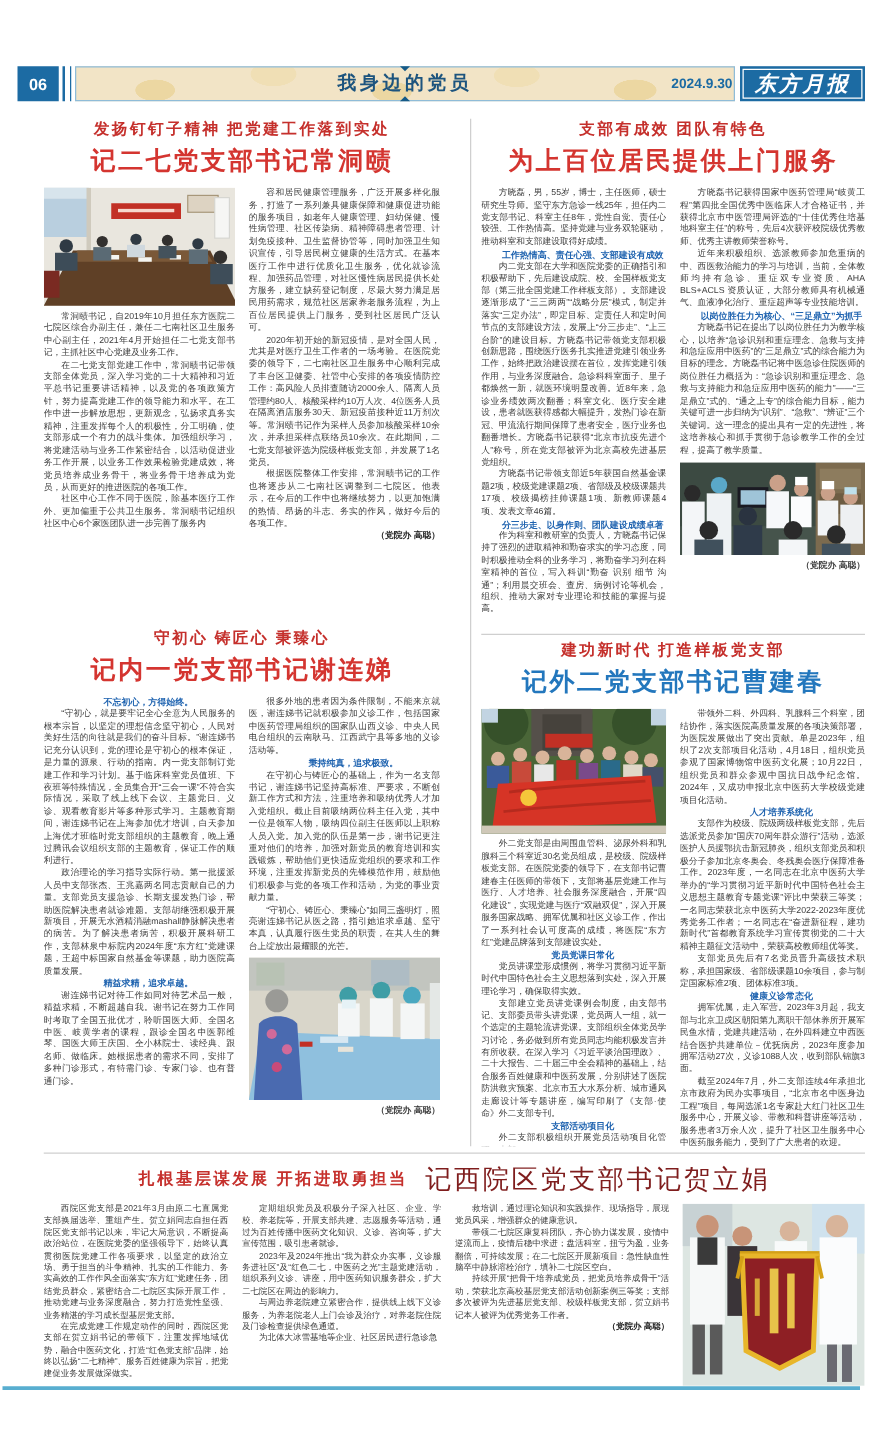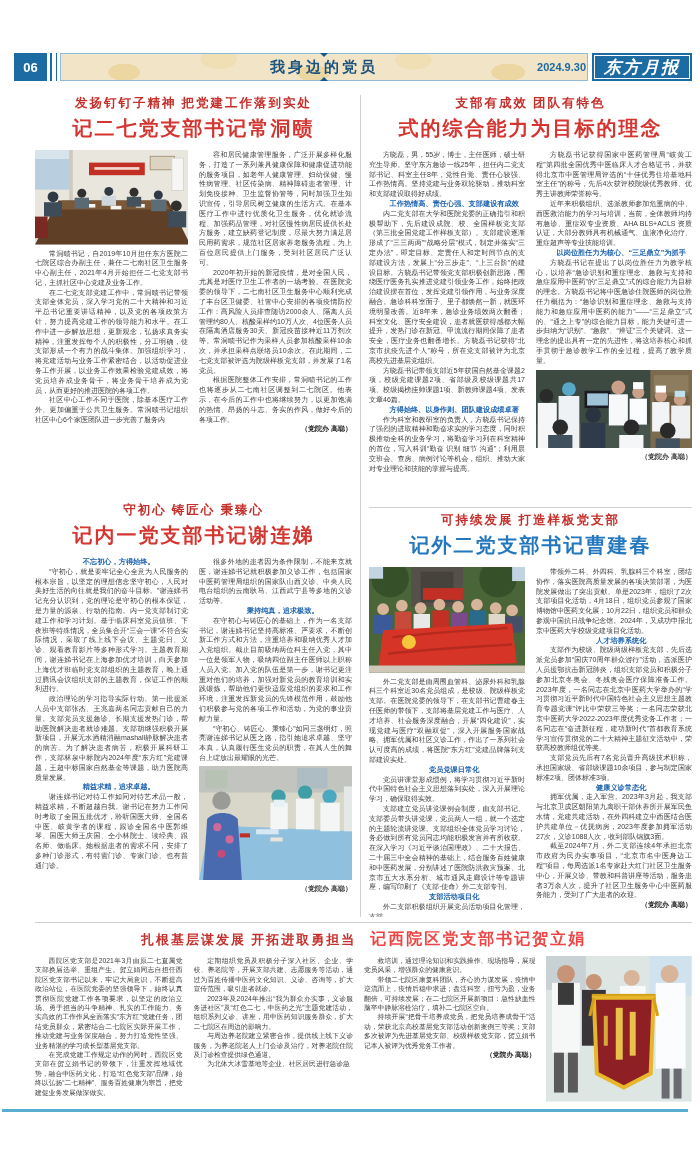--- a/index.html
+++ b/index.html
@@ -28,41 +28,41 @@
     color:#1d547e;letter-spacing:3px;white-space:nowrap}
   .banner-date{position:absolute;right:1px;top:50%;transform:translateY(-50%);
     color:#1c6ba3;font-weight:bold;font-size:11px}
   .masthead{width:100px;margin-left:4px;background:#1c6ba3;box-shadow:inset 0 0 0 2px #1c6ba3, inset 0 0 0 3px #fff;
     color:#fff;display:flex;align-items:center;justify-content:center;
     font-family:"Liberation Serif","DejaVu Serif",serif;font-style:italic;font-weight:bold;
     font-size:17px;letter-spacing:2px;white-space:nowrap}
   
   .content{position:absolute;left:35px;top:95px;width:657px}
   .row{display:flex;align-items:stretch}
-  .half-l{width:317px;padding-right:8px;border-right:1px solid #cfcfcf}
+  .half-l{width:317px;padding-right:24px;border-right:1px solid #cfcfcf}
   .half-r{flex:1;padding-left:8px;min-width:0}
   .kicker{text-align:center;font-family:"Liberation Serif","DejaVu Serif",serif;font-weight:bold;
     font-size:12.5px;color:#c5302c;letter-spacing:2px;white-space:nowrap}
   .headline{text-align:center;font-weight:bold;font-size:20px;letter-spacing:2px;margin:3px 0 8px;white-space:nowrap}
   .red{color:#d43530}.blue{color:#2377bd}
   .cols{display:flex;gap:11px}
   .cols-top{height:352px}
   .cols-mid{height:350px}
   .col{flex:1;min-width:0;font-size:7px;line-height:9.8px;text-align:justify;overflow:hidden}
   .col p{margin:0;text-indent:2em}
   .subhead{color:#2064b0;font-weight:bold;text-align:center;margin:2px 0;font-size:7.2px;text-indent:0}
   .byline{text-align:right;font-weight:bold;color:#222;margin-top:4px;text-indent:0}
   .photo{width:100%;margin:0 0 4px;line-height:0}
   .photo svg{display:block;width:100%}
   .caption{text-align:right;font-weight:bold;font-size:7px;margin-top:3px;text-indent:0}
   .sep{border-top:1px solid #cfcfcf;margin:5px 0 4px}
   
   .a5head{display:flex;justify-content:center;align-items:center;gap:14px;margin:6px 0 6px}
   .a5head .kicker{font-size:13px}
-  .a5title{font-weight:bold;font-size:16px;letter-spacing:2px;color:#ef4444;white-space:nowrap}
+  .a5title{font-weight:normal;font-size:21px;letter-spacing:2px;color:#7f1d1d;white-space:nowrap}
   .a5body{display:flex;gap:11px;height:150px}
   .a5c{font-size:6.8px;line-height:9.4px;text-align:justify;overflow:hidden}
   .a5c p{margin:0;text-indent:2em}
   .a5c1{width:148px}.a5c2{width:160px}.a5c3{width:172px}
   .a5photo{width:146px;line-height:0}
   .a5photo svg{display:block;width:100%}
   .bottomrule{position:absolute;left:2px;top:1109px;width:686px;height:3px;background:#58aed0}
 </style>
 </head>
 <body>
@@ -174,28 +174,28 @@
             <p class="caption">（党院办 高聪）</p>
           </div>
         </div>
       </div>
     </div>
 
     <div class="half-r">
 
       <div>
         <div class="kicker">支部有成效 团队有特色</div>
-        <div class="headline red">式的综合能力为目标的理念</div>
+        <div class="headline red">为上百位居民提供上门服务</div>
         <div class="cols cols-top">
           <div class="col">
             <p>方晓磊，男，55岁，博士，主任医师，硕士研究生导师。坚守东方急诊一线25年，担任内二党支部书记、科室主任8年，党性自觉、责任心较强、工作热情高。坚持党建与业务双轮驱动，推动科室和支部建设取得好成绩。</p>
             <p class="subhead">工作热情高、责任心强、支部建设有成效</p>
             <p>内二党支部在大学和医院党委的正确指引和积极帮助下，先后建设成院、校、全国样板党支部（第三批全国党建工作样板支部）。支部建设逐渐形成了“三三两两”“战略分层”模式，制定并落实“三定办法”，即定目标、定责任人和定时间节点的支部建设方法，发展上“分三步走”、“上三台阶”的建设目标。方晓磊书记带领党支部积极创新思路，围绕医疗医务扎实推进党建引领业务工作，始终把政治建设摆在首位，发挥党建引领作用，与业务深度融合。急诊科科室面子、里子都焕然一新，就医环境明显改善。近8年来，急诊业务绩效两次翻番；科室文化、医疗安全建设，患者就医获得感都大幅提升，发热门诊在新冠、甲流流行期间保障了患者安全，医疗业务也翻番增长。方晓磊书记获得“北京市抗疫先进个人”称号，所在党支部被评为北京高校先进基层党组织。</p>
             <p>方晓磊书记带领支部近5年获国自然基金课题2项，校级党建课题2项、省部级及校级课题共17项、校级揭榜挂帅课题1项、新教师课题4项、发表文章46篇。</p>
-            <p class="subhead">方得始终、以身作则、团队建设成绩卓著</p>
+            <p class="subhead">分三步走、以身作则、团队建设成绩卓著</p>
             <p>作为科室和教研室的负责人，方晓磊书记保持了强烈的进取精神和勤奋求实的学习态度，同时积极推动全科的业务学习，将勤奋学习列在科室精神的首位，写入科训“勤奋 识别 细节 沟通”；利用晨交班会、查房、病例讨论等机会，组织、推动大家对专业理论和技能的掌握与提高。</p>
           </div>
           <div class="col">
             <p>方晓磊书记获得国家中医药管理局“岐黄工程”第四批全国优秀中医临床人才合格证书，并获得北京市中医管理局评选的“十佳优秀住培基地科室主任”的称号，先后4次获评校院级优秀教师、优秀主讲教师荣誉称号。</p>
             <p>近年来积极组织、选派教师参加危重病的中、西医救治能力的学习与培训，当前，全体教师均持有急诊、重症双专业资质、AHA BLS+ACLS 资质认证，大部分教师具有机械通气、血液净化治疗、重症超声等专业技能培训。</p>
             <p class="subhead">以岗位胜任力为核心、“三足鼎立”为抓手</p>
             <p>方晓磊书记在提出了以岗位胜任力为教学核心，以培养“急诊识别和重症理念、急救与支持和急症应用中医药”的“三足鼎立”式的综合能力为目标的理念。方晓磊书记将中医急诊住院医师的岗位胜任力概括为：“急诊识别和重症理念、急救与支持能力和急症应用中医药的能力”——“三足鼎立”式的、“通之上专”的综合能力目标，能力关键可进一步归纳为“识别”、“急救”、“辨证”三个关键词。这一理念的提出具有一定的先进性，将这培养核心和抓手贯彻于急诊教学工作的全过程，提高了教学质量。</p>
             <div class="photo" style="margin-top:4px">
               <svg viewBox="0 0 180 90" preserveAspectRatio="none">
                 <rect width="180" height="90" fill="#46544c"></rect>
@@ -231,21 +231,21 @@
               </svg>
             </div>
             <p class="caption">（党院办 高聪）</p>
           </div>
         </div>
       </div>
 
       <div class="sep"></div>
 
       <div>
-        <div class="kicker">可持续发展 打造样板党支部</div>
+        <div class="kicker">建功新时代 打造样板党支部</div>
         <div class="headline blue">记外二党支部书记曹建春</div>
         <div class="cols cols-mid">
           <div class="col">
             <div class="photo">
               <svg viewBox="0 0 133 90" preserveAspectRatio="none">
                 <rect width="133" height="90" fill="#4a6638"></rect>
                 <circle cx="18" cy="10" r="16" fill="#36512a"></circle>
                   <circle cx="62" cy="6" r="18" fill="#3d5a30"></circle>
                   <circle cx="110" cy="10" r="16" fill="#36512a"></circle>
                 <rect x="36" y="0" width="44" height="34" fill="#55504a"></rect>

